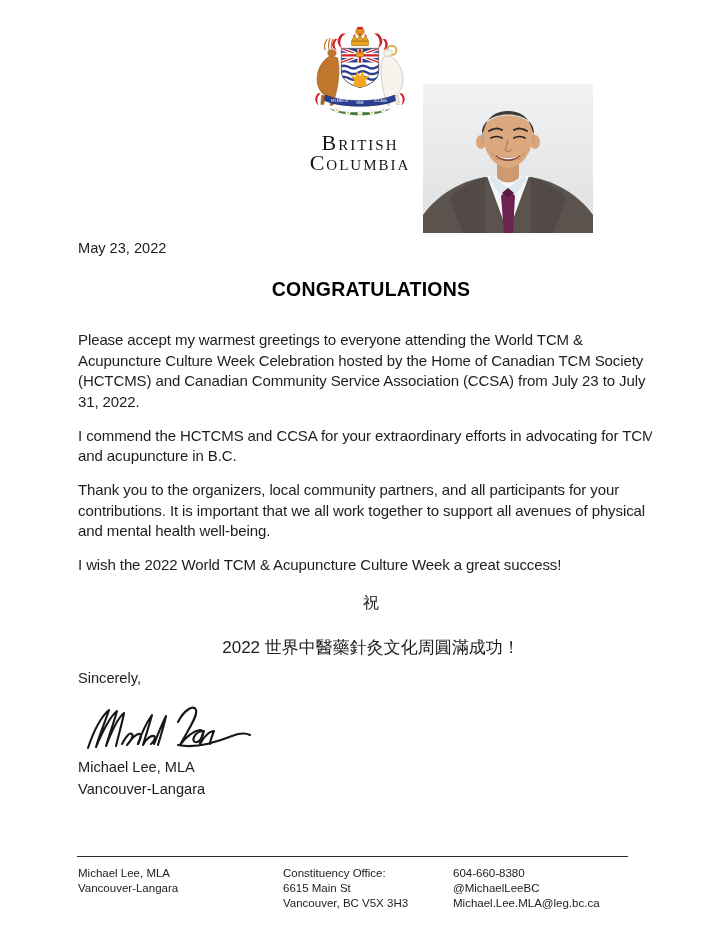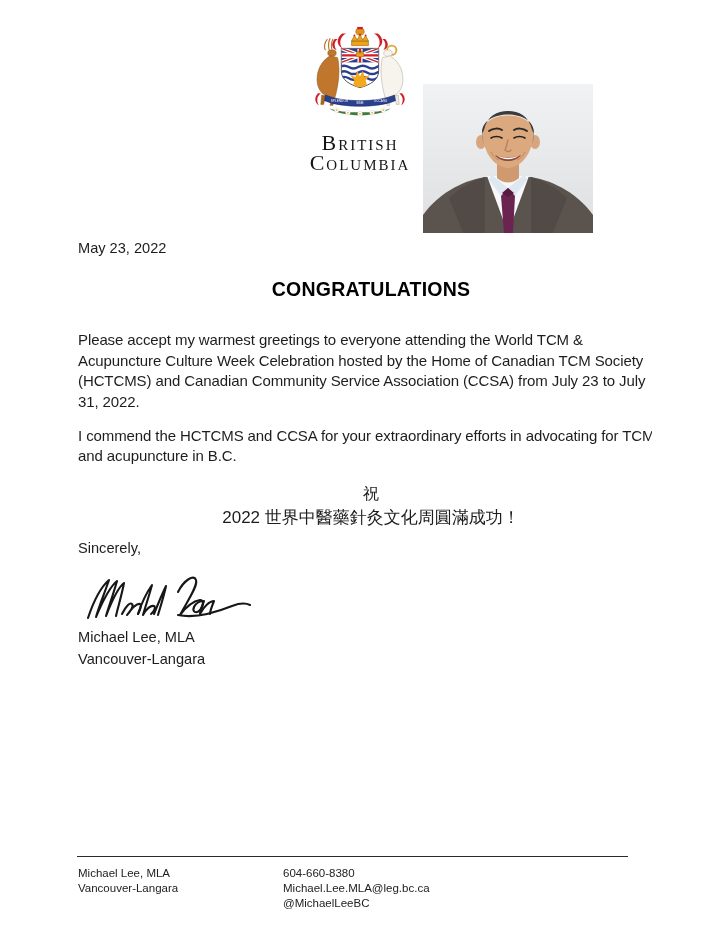--- a/index.html
+++ b/index.html
@@ -21,21 +21,21 @@
                     background:#e9ebec; overflow:hidden; }
 
   
   .letter { position:absolute; top:238px; left:78px; width:586px; }
   .date-line { font-size:14.6px; line-height:20px; }
   .letter-title { margin-top:18px; text-align:center; font-size:19.5px; font-weight:bold;
                   color:#000; line-height:26px; letter-spacing:0.2px; }
   .para { margin:0 0 13.5px 0; font-size:15px; line-height:20.5px; letter-spacing:-0.1px; }
   .para.first { margin-top:28px; }
   .blessing-char { margin-top:15px; text-align:center; font-size:16px; line-height:24px; }
-  .blessing-line { margin-top:0; text-align:center; font-size:17px; line-height:24px; }
+  .blessing-line { margin-top:21px; text-align:center; font-size:17px; line-height:24px; }
   .closing { margin-top:8px; font-size:14.6px; line-height:20px; }
   .signature-svg { display:block; margin:12px 0 0 4px; }
   .signer-name, .signer-riding { font-size:14.6px; line-height:22px; }
   .signer-chinese { font-size:17.5px; line-height:26px; }
 
   
   .footer-divider { position:absolute; top:856px; left:77px; width:551px;
                     border-top:1.5px solid #2a2a2a; }
   .footer { position:absolute; top:866px; left:78px; width:570px; display:flex;
             font-size:11.5px; line-height:15px; color:#222; }
@@ -178,20 +178,22 @@
       <path d="M68,68 C70,72 73,75 76,76 M102,68 C100,72 97,75 94,76" stroke="#c08b62" stroke-width="1" fill="none"></path>
     </svg>
   </div>
 
   <div class="letter">
     <div class="date-line">May 23, 2022</div>
     <div class="letter-title">CONGRATULATIONS</div>
 
     <p class="para first">Please accept my warmest greetings to everyone attending the World TCM &amp; Acupuncture Culture Week Celebration hosted by the Home of Canadian TCM Society (HCTCMS) and Canadian Community Service Association (CCSA) from July 23 to July 31, 2022.</p>
     <p class="para">I commend the HCTCMS and CCSA for your extraordinary efforts in advocating for TCM and acupuncture in B.C.</p>
+    <p class="para">Thank you to the organizers, local community partners, and all participants for your contributions. It is important that we all work together to support all avenues of physical and mental health well-being.</p>
+    <p class="para">I wish the 2022 World TCM &amp; Acupuncture Culture Week a great success!</p>
 
     <div class="blessing-char">祝</div>
     <div class="blessing-line">2022 世界中醫藥針灸文化周圓滿成功！</div>
 
     <div class="closing">Sincerely,</div>
 
     <svg class="signature-svg" width="175" height="56" viewBox="0 0 175 56">
       <g fill="none" stroke="#171717" stroke-width="2.1" stroke-linecap="round" stroke-linejoin="round">
         <path d="M6,48 C12,30 20,16 27,10 C23,22 17,36 14,47 C22,28 30,15 35,11 C32,22 27,36 24,46 C31,28 38,16 42,13 C40,24 36,37 34,46"></path>
         <path d="M40,44 C44,36 48,32 50,34 C52,36 48,42 45,45 C50,38 55,33 58,34 C60,35 58,40 56,44"></path>
@@ -206,20 +208,25 @@
     <div class="signer-name">Michael Lee, MLA</div>
     <div class="signer-riding">Vancouver-Langara</div>
   </div>
 
   <div class="footer-divider"></div>
   <div class="footer">
     <div class="fcol1">
       <span class="fline">Michael Lee, MLA</span>
       <span class="fline">Vancouver-Langara</span>
     </div>
+    <div class="fcol2">
+      <span class="fline">Constituency Office:</span>
+      <span class="fline">6615 Main St</span>
+      <span class="fline">Vancouver, BC V5X 3H3</span>
+    </div>
     <div class="fcol3">
       <span class="fline">604-660-8380</span>
+      <span class="fline">@MichaelLeeBC</span>
       <span class="fline">Michael.Lee.MLA@leg.bc.ca</span>
-      <span class="fline">@MichaelLeeBC</span>
     </div>
   </div>
 
 </div>
 
 </body></html>

